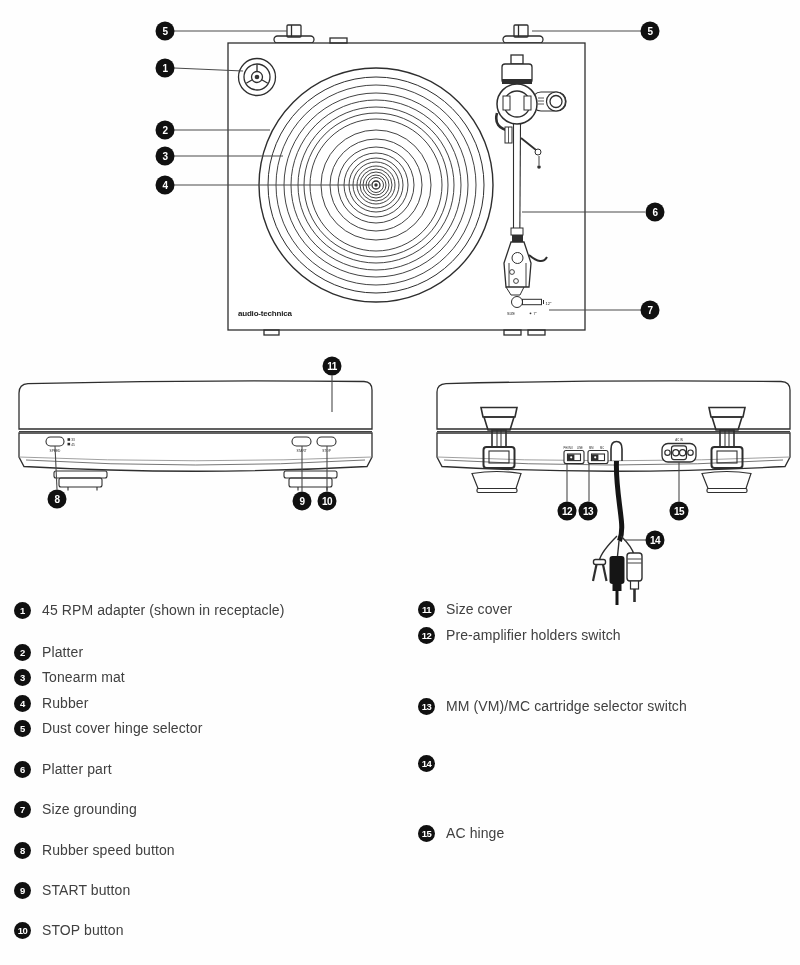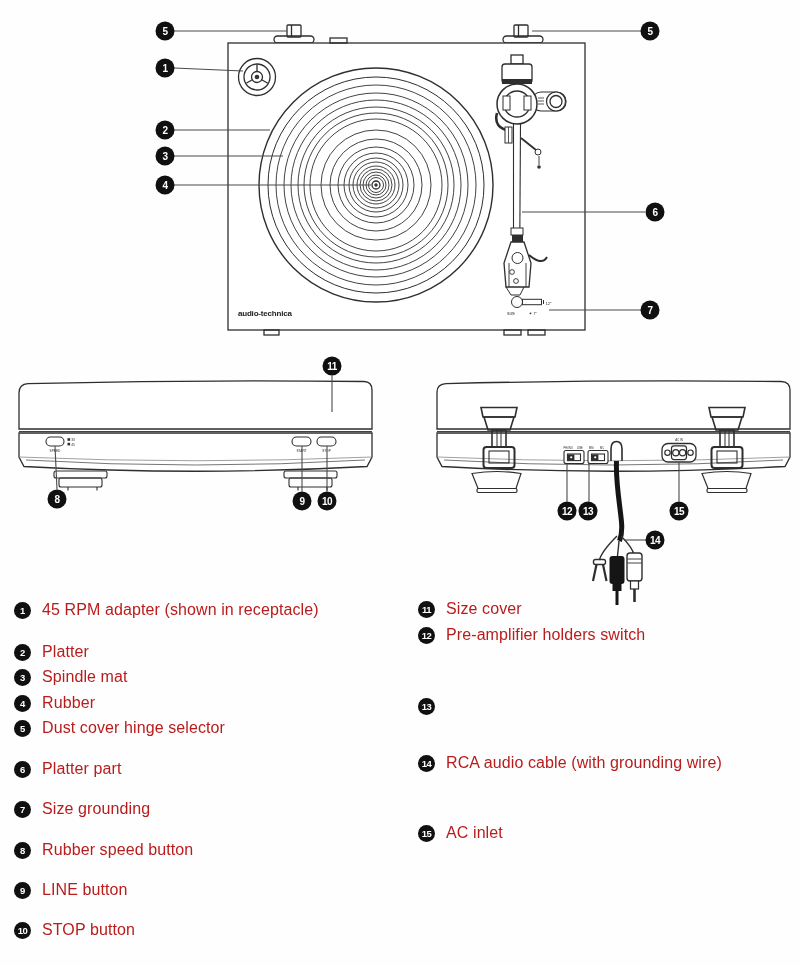--- a/index.html
+++ b/index.html
@@ -17,21 +17,21 @@
   }
   .legend-item{
     position:absolute;display:flex;align-items:center;gap:11px;height:18px;z-index:2;
   }
   .legend-num{
     flex:0 0 auto;width:17px;height:17px;border-radius:50%;background:#101010;color:#fff;
     display:flex;align-items:center;justify-content:center;
     font-size:9.5px;font-weight:bold;letter-spacing:-0.5px;
   }
   .legend-label{
-    font-size:16px;color:#b91c1c;white-space:nowrap;letter-spacing:0.1px;
+    font-size:14px;color:#404040;white-space:nowrap;letter-spacing:0.1px;
   }
 </style>
 </head>
 <body>
 
 <div class="stage">
 
   <svg class="artwork" viewBox="0 0 800 965">
 
     <g stroke="#2e2e2e" fill="none" stroke-width="1.3">
@@ -297,21 +297,21 @@
   <div class="legend-item" style="left:14px;top:601px">
     <span class="legend-num">1</span>
     <span class="legend-label">45 RPM adapter (shown in receptacle)</span>
   </div>
   <div class="legend-item" style="left:14px;top:643px">
     <span class="legend-num">2</span>
     <span class="legend-label">Platter</span>
   </div>
   <div class="legend-item" style="left:14px;top:668px">
     <span class="legend-num">3</span>
-    <span class="legend-label">Spindle mat</span>
+    <span class="legend-label">Tonearm mat</span>
   </div>
   <div class="legend-item" style="left:14px;top:694px">
     <span class="legend-num">4</span>
     <span class="legend-label">Rubber</span>
   </div>
   <div class="legend-item" style="left:14px;top:719px">
     <span class="legend-num">5</span>
     <span class="legend-label">Dust cover hinge selector</span>
   </div>
   <div class="legend-item" style="left:14px;top:760px">
@@ -321,40 +321,40 @@
   <div class="legend-item" style="left:14px;top:800px">
     <span class="legend-num">7</span>
     <span class="legend-label">Size grounding</span>
   </div>
   <div class="legend-item" style="left:14px;top:841px">
     <span class="legend-num">8</span>
     <span class="legend-label">Rubber speed button</span>
   </div>
   <div class="legend-item" style="left:14px;top:881px">
     <span class="legend-num">9</span>
-    <span class="legend-label">LINE button</span>
+    <span class="legend-label">START button</span>
   </div>
   <div class="legend-item" style="left:14px;top:921px">
     <span class="legend-num">10</span>
     <span class="legend-label">STOP button</span>
   </div>
 
   <div class="legend-item" style="left:418px;top:600px">
     <span class="legend-num">11</span>
     <span class="legend-label">Size cover</span>
   </div>
   <div class="legend-item" style="left:418px;top:626px">
     <span class="legend-num">12</span>
     <span class="legend-label">Pre-amplifier holders switch</span>
   </div>
   <div class="legend-item" style="left:418px;top:697px">
     <span class="legend-num">13</span>
+    <span class="legend-label">MM (VM)/MC cartridge selector switch</span>
   </div>
   <div class="legend-item" style="left:418px;top:754px">
     <span class="legend-num">14</span>
-    <span class="legend-label">RCA audio cable (with grounding wire)</span>
   </div>
   <div class="legend-item" style="left:418px;top:824px">
     <span class="legend-num">15</span>
-    <span class="legend-label">AC inlet</span>
+    <span class="legend-label">AC hinge</span>
   </div>
 
 </div>
 
 </body></html>

